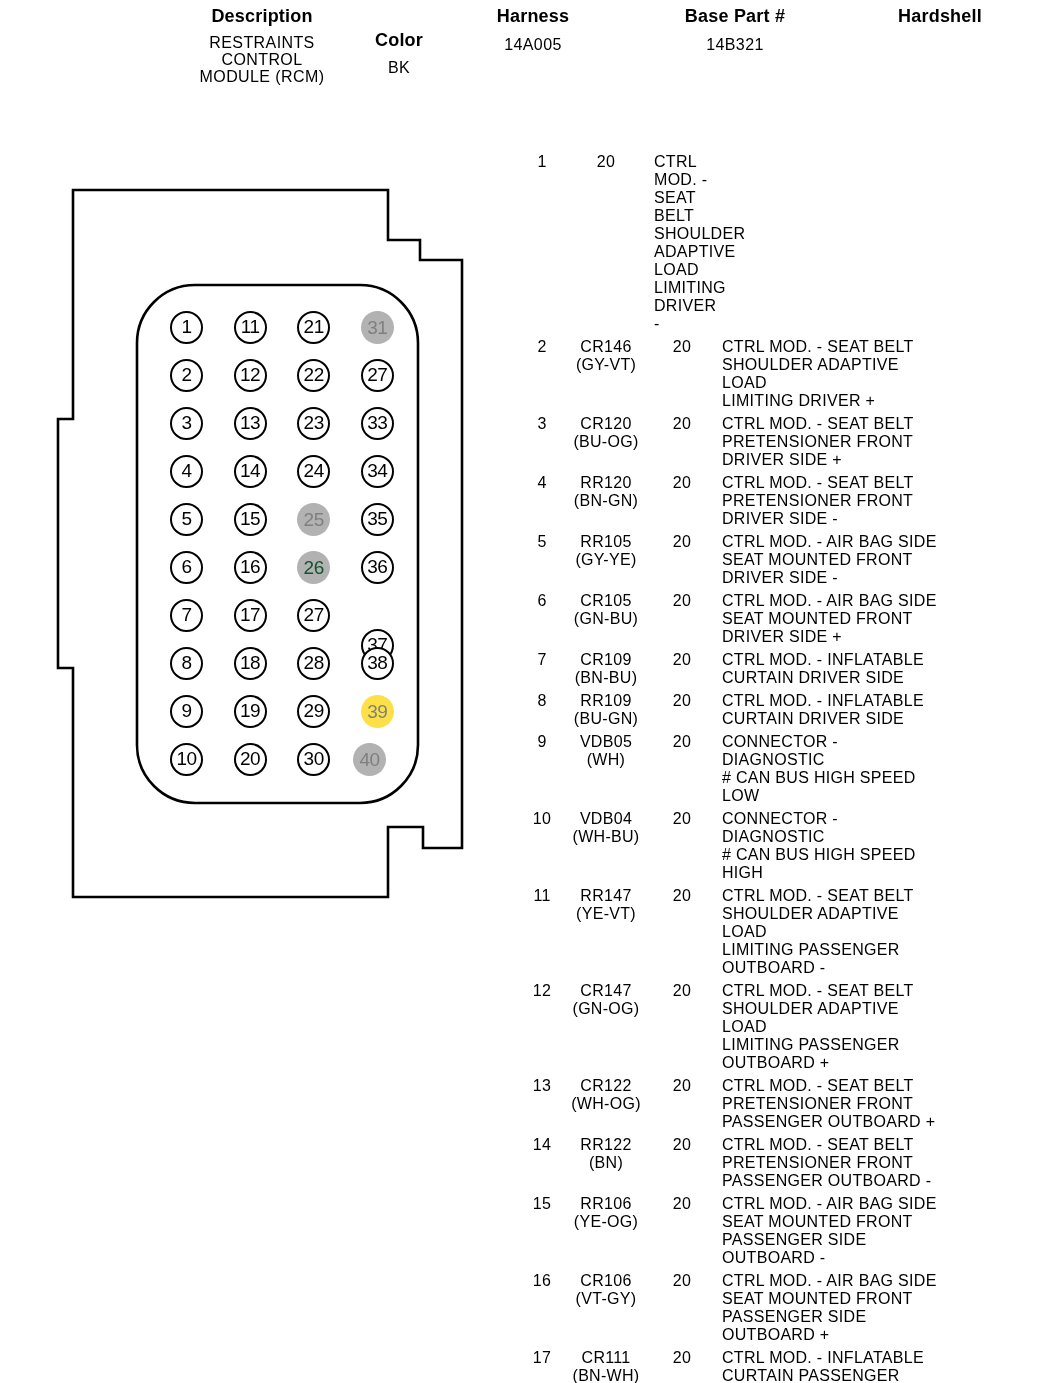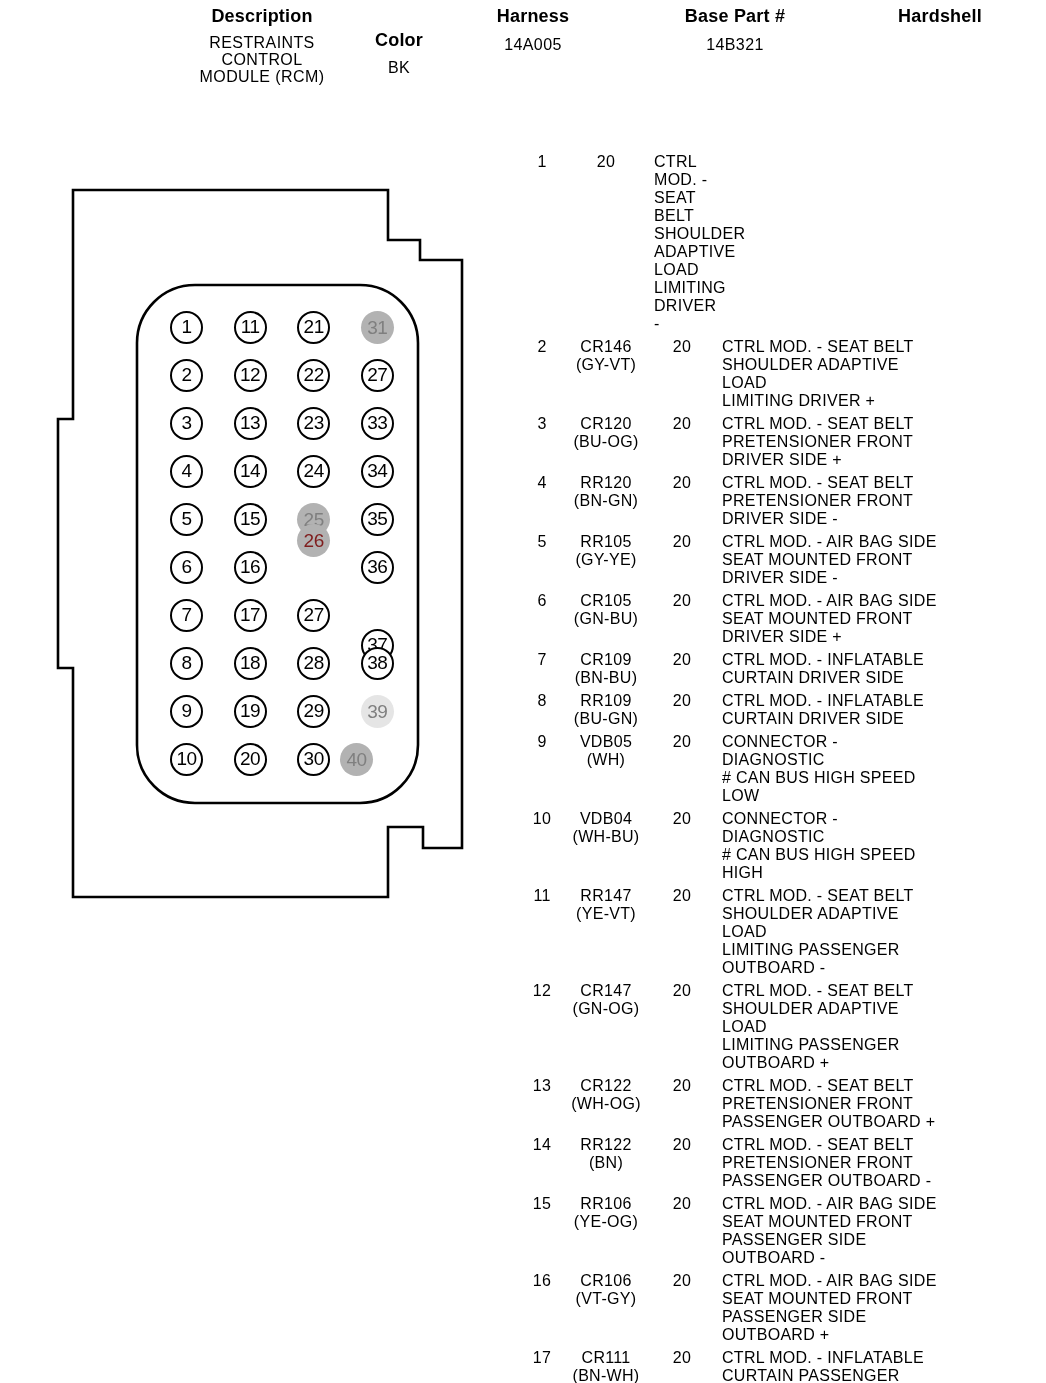--- a/index.html
+++ b/index.html
@@ -111,35 +111,35 @@
       <div class="pin" style="left: 233.6px; top: 551px;">16</div>
       <div class="pin" style="left: 233.6px; top: 599.1px;">17</div>
       <div class="pin" style="left: 233.6px; top: 647.2px;">18</div>
       <div class="pin" style="left: 233.6px; top: 695.3px;">19</div>
       <div class="pin" style="left: 233.6px; top: 743.4px;">20</div>
       <div class="pin" style="left: 297.2px; top: 310.5px;">21</div>
       <div class="pin" style="left: 297.2px; top: 358.6px;">22</div>
       <div class="pin" style="left: 297.2px; top: 406.7px;">23</div>
       <div class="pin" style="left: 297.2px; top: 454.8px;">24</div>
       <div class="pin shaded" style="left: 297.2px; top: 502.9px; background: rgb(178, 178, 178); color: rgb(127, 127, 127);">25</div>
-      <div class="pin shaded" style="left: 297.2px; top: 524px; background: rgb(178, 178, 178); color: #7f1d1d;">26</div>
+      <div class="pin shaded" style="left: 297.2px; top: 551px; background: rgb(178, 178, 178); color: #14532d;">26</div>
       <div class="pin" style="left: 297.2px; top: 599.1px;">27</div>
       <div class="pin" style="left: 297.2px; top: 647.2px;">28</div>
       <div class="pin" style="left: 297.2px; top: 695.3px;">29</div>
       <div class="pin" style="left: 297.2px; top: 743.4px;">30</div>
       <div class="pin shaded" style="left: 360.8px; top: 310.5px; background: rgb(178, 178, 178); color: rgb(127, 127, 127);">31</div>
       <div class="pin" style="left: 360.8px; top: 358.6px;">27</div>
       <div class="pin" style="left: 360.8px; top: 406.7px;">33</div>
       <div class="pin" style="left: 360.8px; top: 454.8px;">34</div>
       <div class="pin" style="left: 360.8px; top: 502.9px;">35</div>
       <div class="pin" style="left: 360.8px; top: 551px;">36</div>
       <div class="pin" style="left: 360.8px; top: 599.1px; margin-top: 30px;">37</div>
       <div class="pin" style="left: 360.8px; top: 647.2px;">38</div>
-      <div class="pin shaded" style="left: 360.8px; top: 695.3px; background: #e5e5e5; color: rgb(127, 127, 127);">39</div>
-      <div class="pin shaded" style="left: 340px; top: 743.4px; background: rgb(178, 178, 178); color: rgb(127, 127, 127);">40</div>
+      <div class="pin shaded" style="left: 360.8px; top: 695.3px; background: #fde047; color: rgb(127, 127, 127);">39</div>
+      <div class="pin shaded" style="left: 353px; top: 743.4px; background: rgb(178, 178, 178); color: rgb(127, 127, 127);">40</div>
     </div>
 
   <div class="pin-table">
     <div class="tbody" id="table-body">
         <div class="trow">
           <div class="tcell cell-pin">1</div>
           <div class="tcell cell-gauge">20</div>
           <div class="tcell cell-func">CTRL MOD. - SEAT BELT
 SHOULDER ADAPTIVE LOAD
 LIMITING DRIVER -</div>

